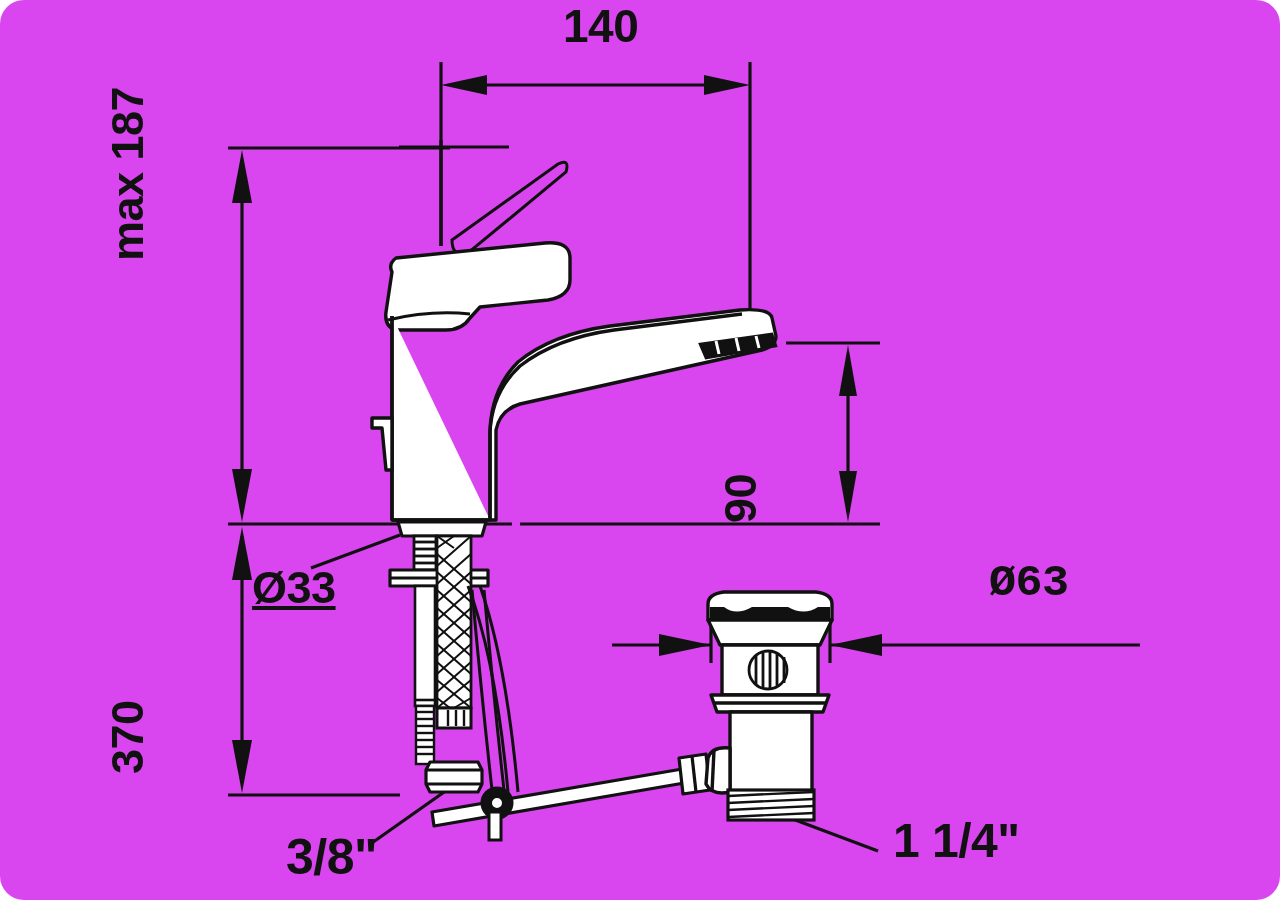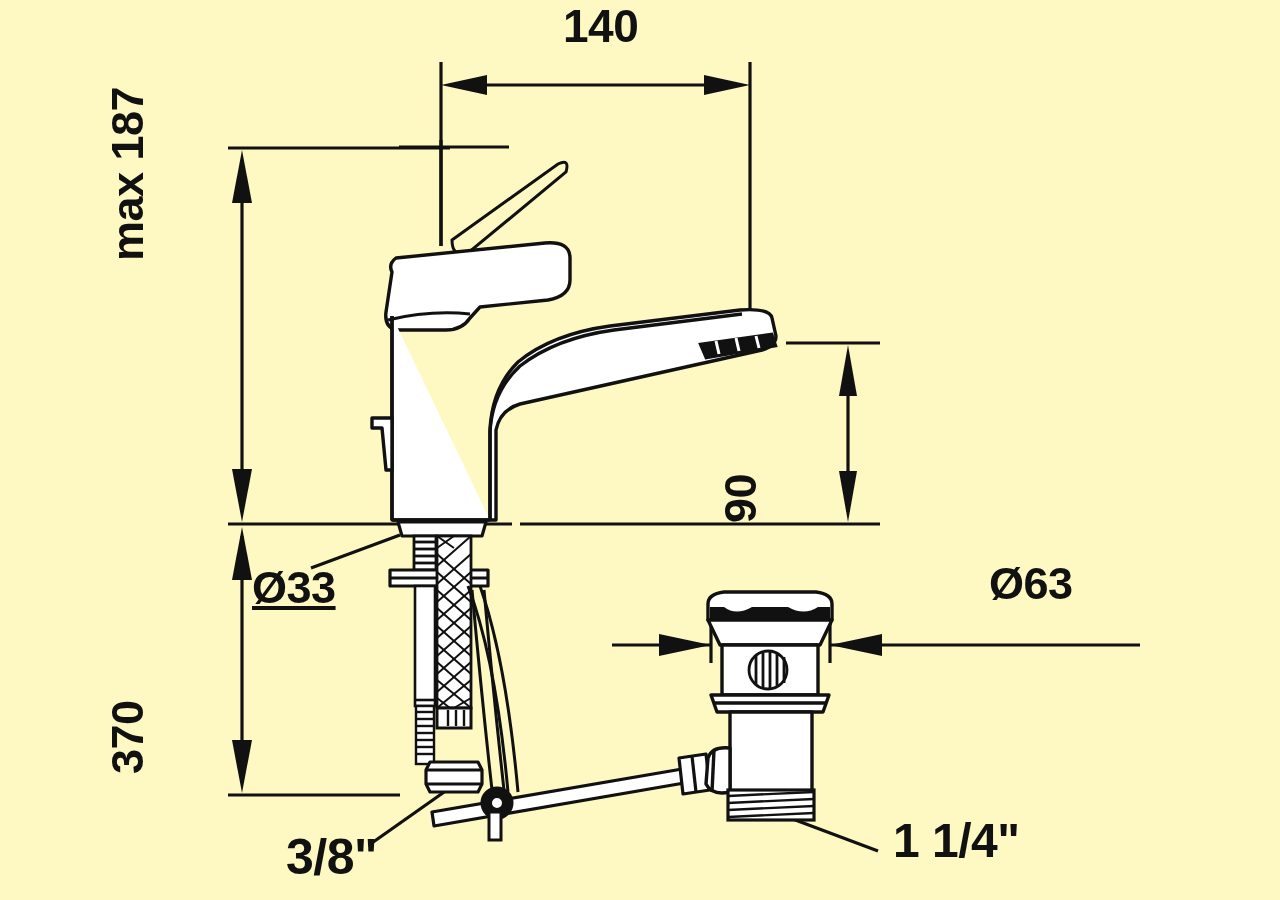--- a/index.html
+++ b/index.html
@@ -1,21 +1,21 @@
 <!DOCTYPE html>
 <html><head>
 <meta charset="utf-8">
 <style>
   html,body{margin:0;padding:0;background:#ffffff;}
   body{
     width:1280px;height:900px;overflow:hidden;
     font-family:"Liberation Sans", sans-serif;
     color:#000;
   }
-  #stage{position:relative;width:1280px;height:900px;background:#fef9c3;}
+  #stage{position:relative;width:1280px;height:900px;background:#d946ef;border-radius:24px;}
   #stage svg{position:absolute;left:0;top:0;}
   .dimlabel{
     position:absolute;
     font-family:"Liberation Sans", sans-serif;
     font-weight:bold;
     color:#111111;
     white-space:nowrap;
     letter-spacing:-0.5px;
     line-height:1;
   }
@@ -282,19 +282,19 @@
   <div class="dimlabel" style="left:563px;top:3px;font-size:46px;">140</div>
 
   <div class="dimlabel rot90" style="left:150px;top:216px;font-size:45px;">max 187</div>
 
   <div class="dimlabel rot90" style="left:150px;top:729px;font-size:45px;">370</div>
 
   <div class="dimlabel rot90" style="left:763px;top:478px;font-size:45px;">90</div>
 
   <div class="dimlabel" style="left:252px;top:565px;font-size:45px;text-decoration:underline;">Ø33</div>
 
-  <div class="dimlabel" style="left:989px;top:561px;font-size:45px;">Ø63</div>
+  <div class="dimlabel" style="left:989px;top:561px;font-size:45px;font-family:Liberation Mono, monospace;">Ø63</div>
 
   <div class="dimlabel" style="left:286px;top:832px;font-size:50px;">3/8"</div>
 
   <div class="dimlabel" style="left:893px;top:817px;font-size:48px;">1 1/4"</div>
 
 </div>
 
 </body></html>

